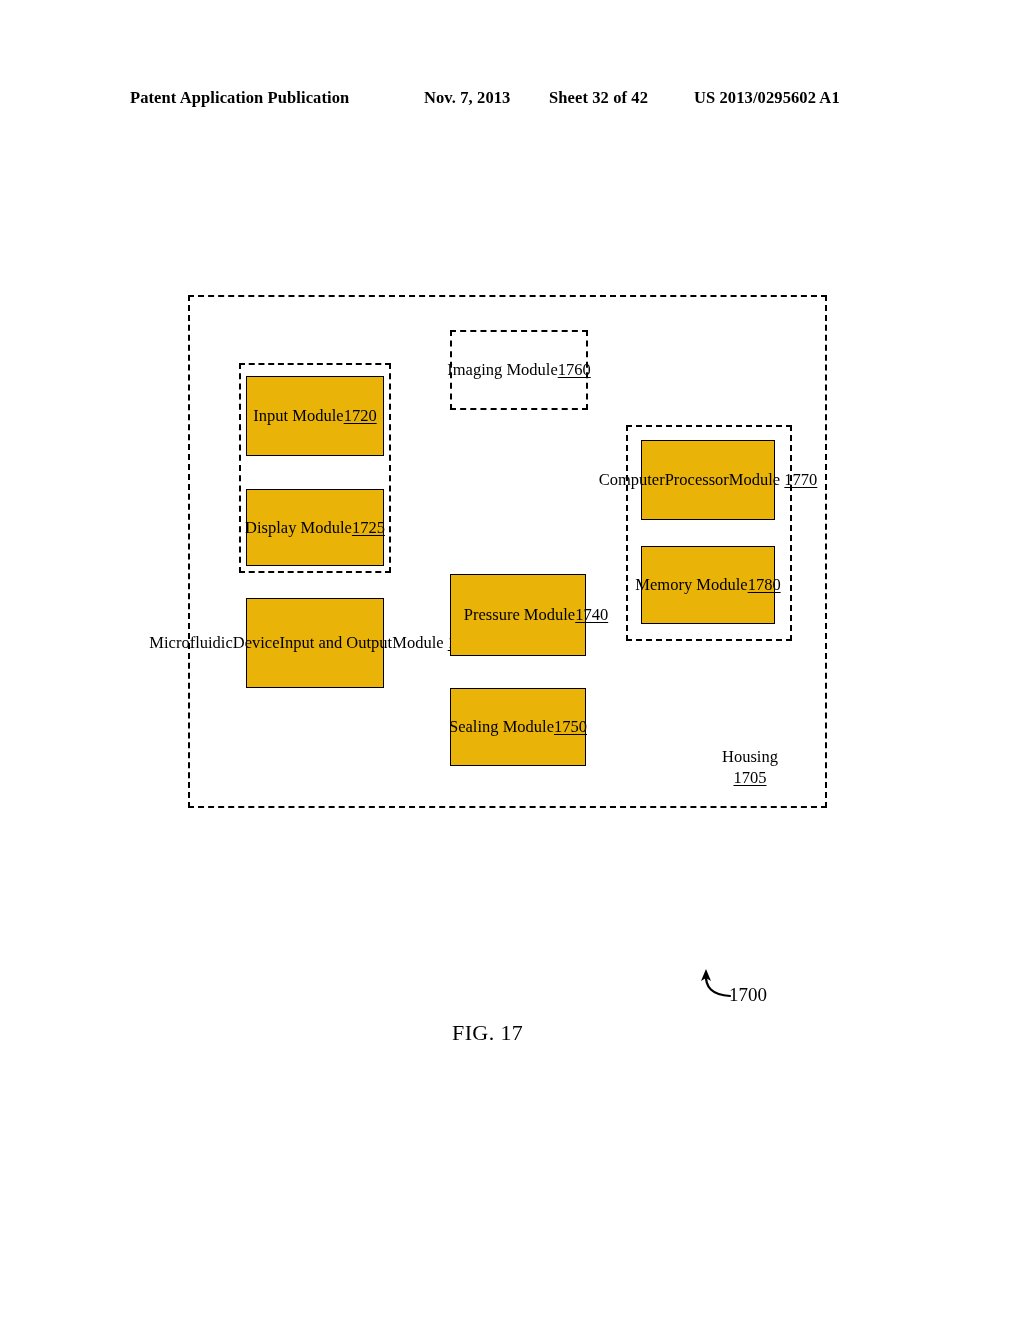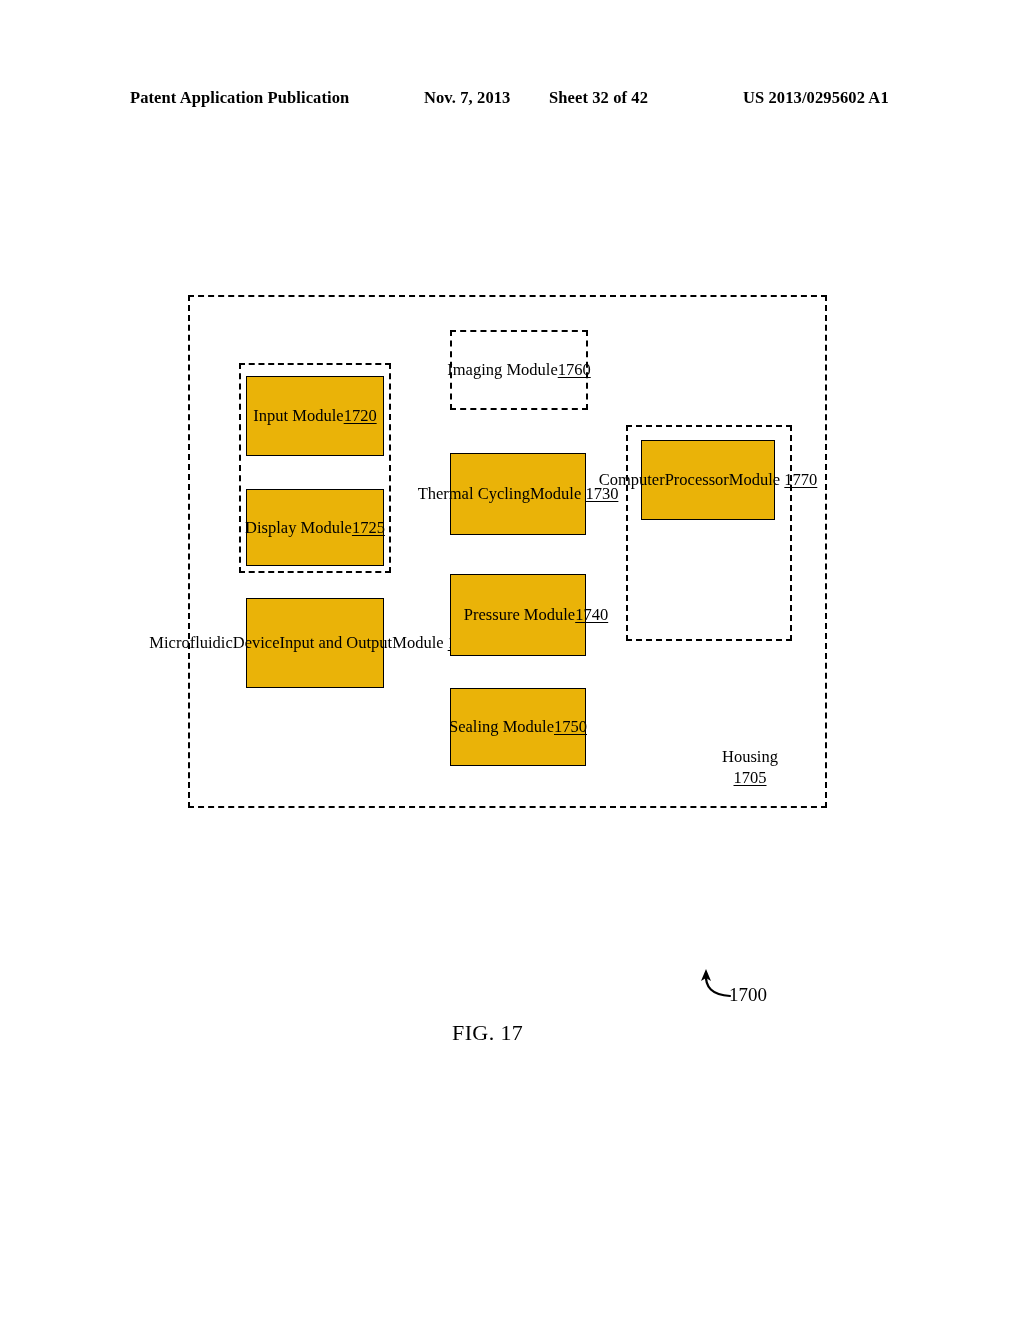--- a/index.html
+++ b/index.html
@@ -26,21 +26,21 @@
     display: flex;
     align-items: baseline;
     font-weight: bold;
     font-size: 16.5px;
     letter-spacing: 0.1px;
     white-space: nowrap;
   }
   .hdr-pub   { position: absolute; left: 130px; }
   .hdr-date  { position: absolute; left: 424px; }
   .hdr-sheet { position: absolute; left: 549px; }
-  .hdr-num   { position: absolute; left: 743px; }
+  .hdr-num   { position: absolute; left: 694px; }
 
   
   .figure {
     position: absolute;
     left: 0;
     top: 0;
     width: 1024px;
     height: 1320px;
   }
 
@@ -139,43 +139,43 @@
     <span class="lbl-line">Device</span>
     <span class="lbl-line">Input and Output</span>
     <span class="lbl-line"><span>Module </span><span class="ref">1710</span></span>
   </div>
 
   <div class="box dashed-box" style="left:450px; top:330px; width:138px; height:80px;">
     <span class="lbl-line">Imaging Module</span>
     <span class="lbl-line ref">1760</span>
   </div>
 
-  <div class="box solid-box" style="left:450px; top:453px; width:136px; height:82px;">
-    <span class="lbl-line">Thermal Cycling</span>
-    <span class="lbl-line"><span>Module </span><span class="ref">1730</span></span>
-  </div>
 
   <div class="box solid-box" style="left:450px; top:574px; width:136px; height:82px;padding-left:36px;">
     <span class="lbl-line">Pressure Module</span>
     <span class="lbl-line ref">1740</span>
   </div>
 
   <div class="box solid-box" style="left:450px; top:688px; width:136px; height:78px;">
     <span class="lbl-line">Sealing Module</span>
     <span class="lbl-line ref">1750</span>
   </div>
 
   <div class="box dashed-box" style="left:626px; top:425px; width:166px; height:216px;"></div>
 
   <div class="box solid-box" style="left:641px; top:440px; width:134px; height:80px;">
     <span class="lbl-line">Computer</span>
     <span class="lbl-line">Processor</span>
     <span class="lbl-line"><span>Module </span><span class="ref">1770</span></span>
   </div>
 
+  <div class="box solid-box" style="left:641px; top:546px; width:134px; height:78px;">
+    <span class="lbl-line">Memory Module</span>
+    <span class="lbl-line ref">1780</span>
+  </div>
 
   <div class="housing-label" style="left:700px; top:747px; width:100px;">
     <span class="lbl-line">Housing</span>
     <span class="lbl-line ref">1705</span>
   </div>
 
   <svg class="leader-svg" viewBox="0 0 60 48">
     <path d="M 16 9 C 15 22, 22 30, 40 31" stroke="#000" stroke-width="2.2" fill="none" stroke-linecap="round"></path>
     <path d="M 16 4 L 21 16 L 16 13 L 11 16 Z" fill="#000"></path>
   </svg>

